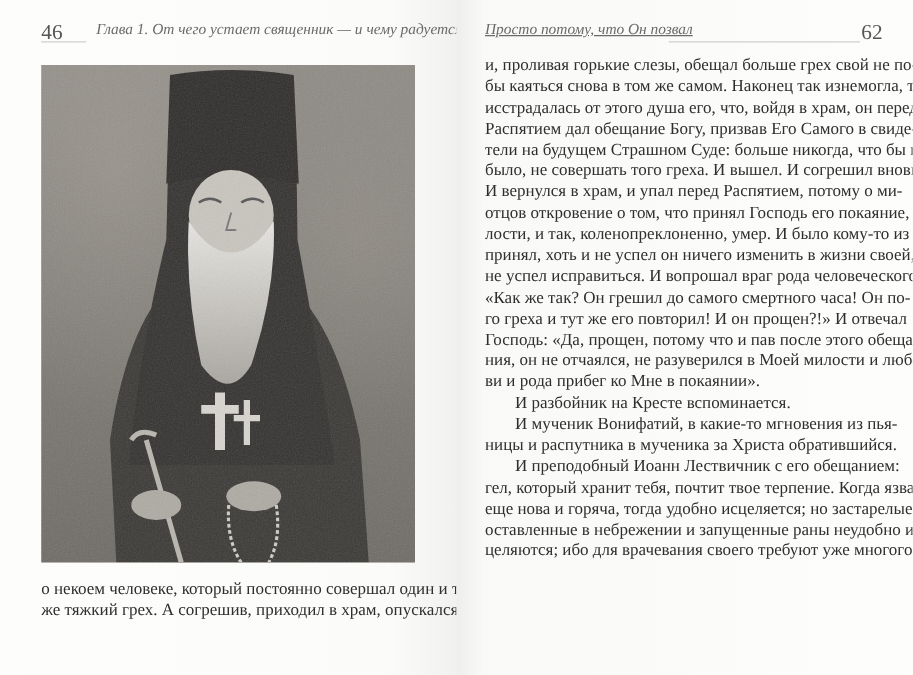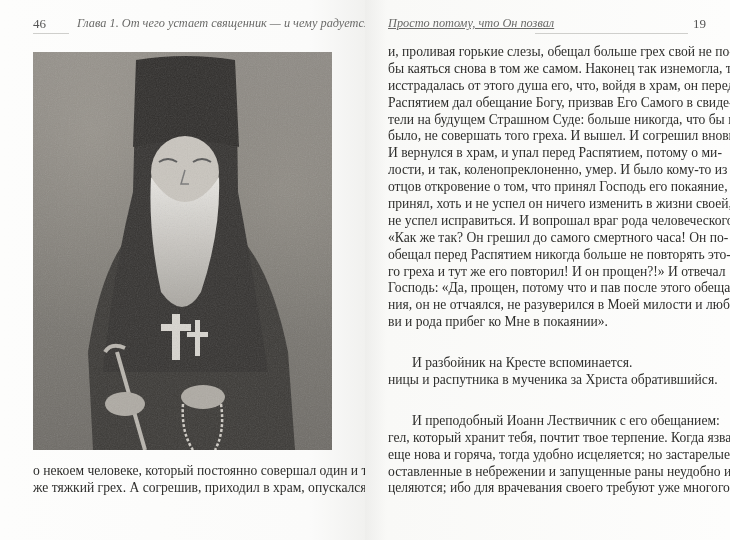--- a/index.html
+++ b/index.html
@@ -15,21 +15,21 @@
   .page-left { left: 0; width: 365px; background: linear-gradient(to right, #fdfdfc 0%, #fbfbfa 85%, #f1f1ef 100%); }
   .page-right { left: 365px; width: 365px; background: linear-gradient(to right, #eeeeec 0%, #f9f9f7 6%, #fdfdfc 100%); }
 
   .running-head {
     position: absolute; top: 16px; height: 16px;
     font-size: 12.3px; font-style: italic; color: #6a6a68;
     white-space: nowrap;
   }
   .left-head { left: 33px; width: 300px; }
   .right-head { left: 388px; width: 318px; }
-  .folio { font-style: normal; color: #555; font-size: 13px; }
+  .folio { font-style: normal; color: #555; font-size: 17px; }
   .left-head .folio { position: absolute; left: 0; top: 0; }
   .left-head .head-title { position: absolute; left: 44px; top: 0; }
   .left-head .rule { position: absolute; left: 0; top: 17px; width: 36px; border-top: 1px solid #cfcfcc; }
   .right-head .head-title { position: absolute; left: 0; top: 0; text-decoration: underline; }
   .right-head .folio { position: absolute; right: 0; top: 0; }
   .right-head .rule { position: absolute; left: 147px; right: 18px; top: 17px; border-top: 1px solid #cfcfcc; }
 
   .photo {
     position: absolute; left: 33px; top: 52px; width: 299px; height: 398px;
     background:
@@ -41,21 +41,21 @@
   .photo svg { position: absolute; inset: 0; width: 100%; height: 100%; }
 
   .body-text {
     position: absolute; font-size: 13.6px; line-height: 16.9px;
     color: #2e2e2c; text-align: justify;
   }
   .left-body { left: 33px; top: 463px; width: 300px; }
   .right-body { left: 388px; top: 44px; width: 318px; }
   .line { display: block; white-space: nowrap; text-align-last: justify; text-align: justify; height: 16.9px; }
   .line.last { text-align-last: left; }
-  .line.indent { padding-left: 24px; margin-top: 24px; }
+  .line.indent { padding-left: 24px; }
 </style>
 </head>
 <body>
 
 <div class="spread">
 
   <div class="page page-left">
     <div class="running-head left-head">
       <span class="folio">46</span>
       <span class="head-title">Глава 1. От чего устает священник — и чему радуется?</span>
@@ -112,47 +112,47 @@
       <span class="line">о некоем человеке, который постоянно совершал один и тот</span>
       <span class="line">же тяжкий грех. А согрешив, приходил в храм, опускался на</span>
     </div>
   </div>
 
   <div class="page page-right"></div>
 
   <div class="running-head right-head">
     <span class="head-title">Просто потому, что Он позвал</span>
     <span class="rule"></span>
-    <span class="folio">19</span>
+    <span class="folio">62</span>
   </div>
 
   <div class="body-text right-body">
     <div>
       <span class="line">и, проливая горькие слезы, обещал больше грех свой не по-</span>
       <span class="line">бы каяться снова в том же самом. Наконец так изнемогла, так</span>
       <span class="line">исстрадалась от этого душа его, что, войдя в храм, он перед</span>
       <span class="line">Распятием дал обещание Богу, призвав Его Самого в свиде-</span>
       <span class="line">тели на будущем Страшном Суде: больше никогда, что бы ни</span>
       <span class="line">было, не совершать того греха. И вышел. И согрешил вновь.</span>
       <span class="line">И вернулся в храм, и упал перед Распятием, потому о ми-</span>
+      <span class="line">отцов откровение о том, что принял Господь его покаяние,</span>
       <span class="line">лости, и так, коленопреклоненно, умер. И было кому-то из</span>
-      <span class="line">отцов откровение о том, что принял Господь его покаяние,</span>
       <span class="line">принял, хоть и не успел он ничего изменить в жизни своей,</span>
       <span class="line">не успел исправиться. И вопрошал враг рода человеческого:</span>
       <span class="line">«Как же так? Он грешил до самого смертного часа! Он по-</span>
-      <span class="line">обещал перед Распятием никогда больше не повторять это-</span>
       <span class="line">го греха и тут же его повторил! И он прощен?!» И отвечал</span>
       <span class="line">Господь: «Да, прощен, потому что и пав после этого обеща-</span>
       <span class="line">ния, он не отчаялся, не разуверился в Моей милости и люб-</span>
       <span class="line last">ви и рода прибег ко Мне в покаянии».</span>
     </div>
     <div>
       <span class="line indent last">И разбойник на Кресте вспоминается.</span>
     </div>
     <div>
+      <span class="line indent">И мученик Вонифатий, в какие-то мгновения из пья-</span>
       <span class="line last">ницы и распутника в мученика за Христа обратившийся.</span>
     </div>
     <div>
       <span class="line indent">И преподобный Иоанн Лествичник с его обещанием:</span>
       <span class="line">гел, который хранит тебя, почтит твое терпение. Когда язва</span>
       <span class="line">еще нова и горяча, тогда удобно исцеляется; но застарелые,</span>
       <span class="line">оставленные в небрежении и запущенные раны неудобно ис-</span>
       <span class="line">целяются; ибо для врачевания своего требуют уже многого</span>
     </div>
   </div>

